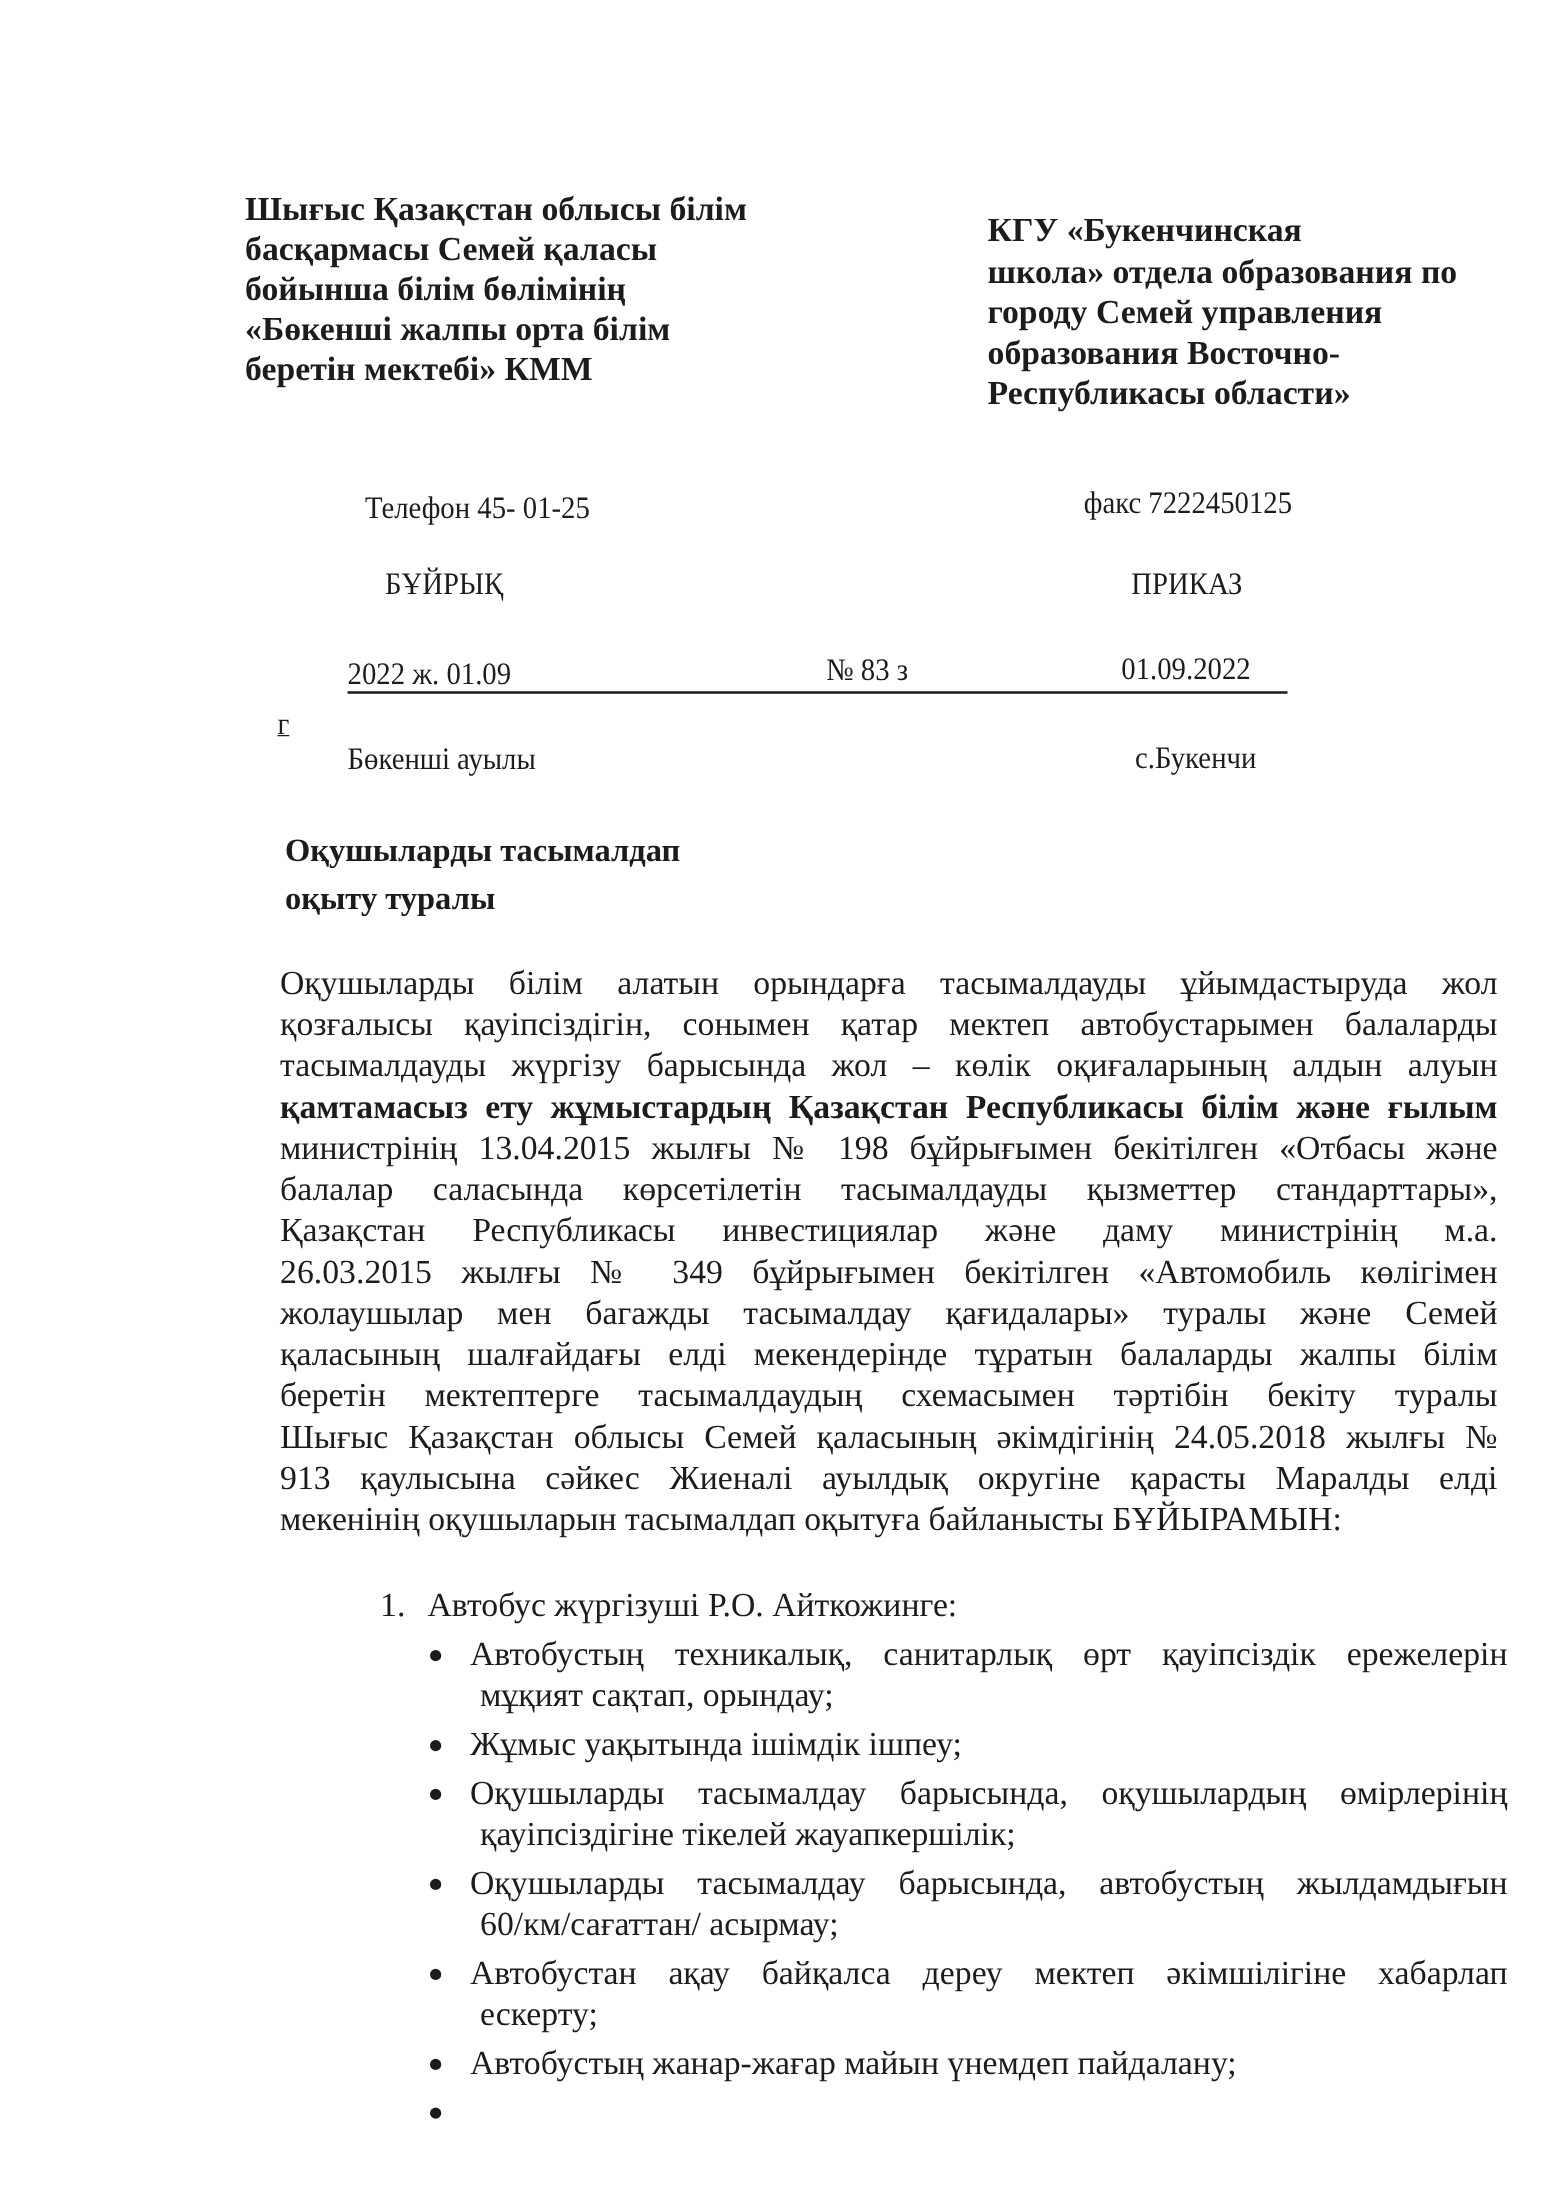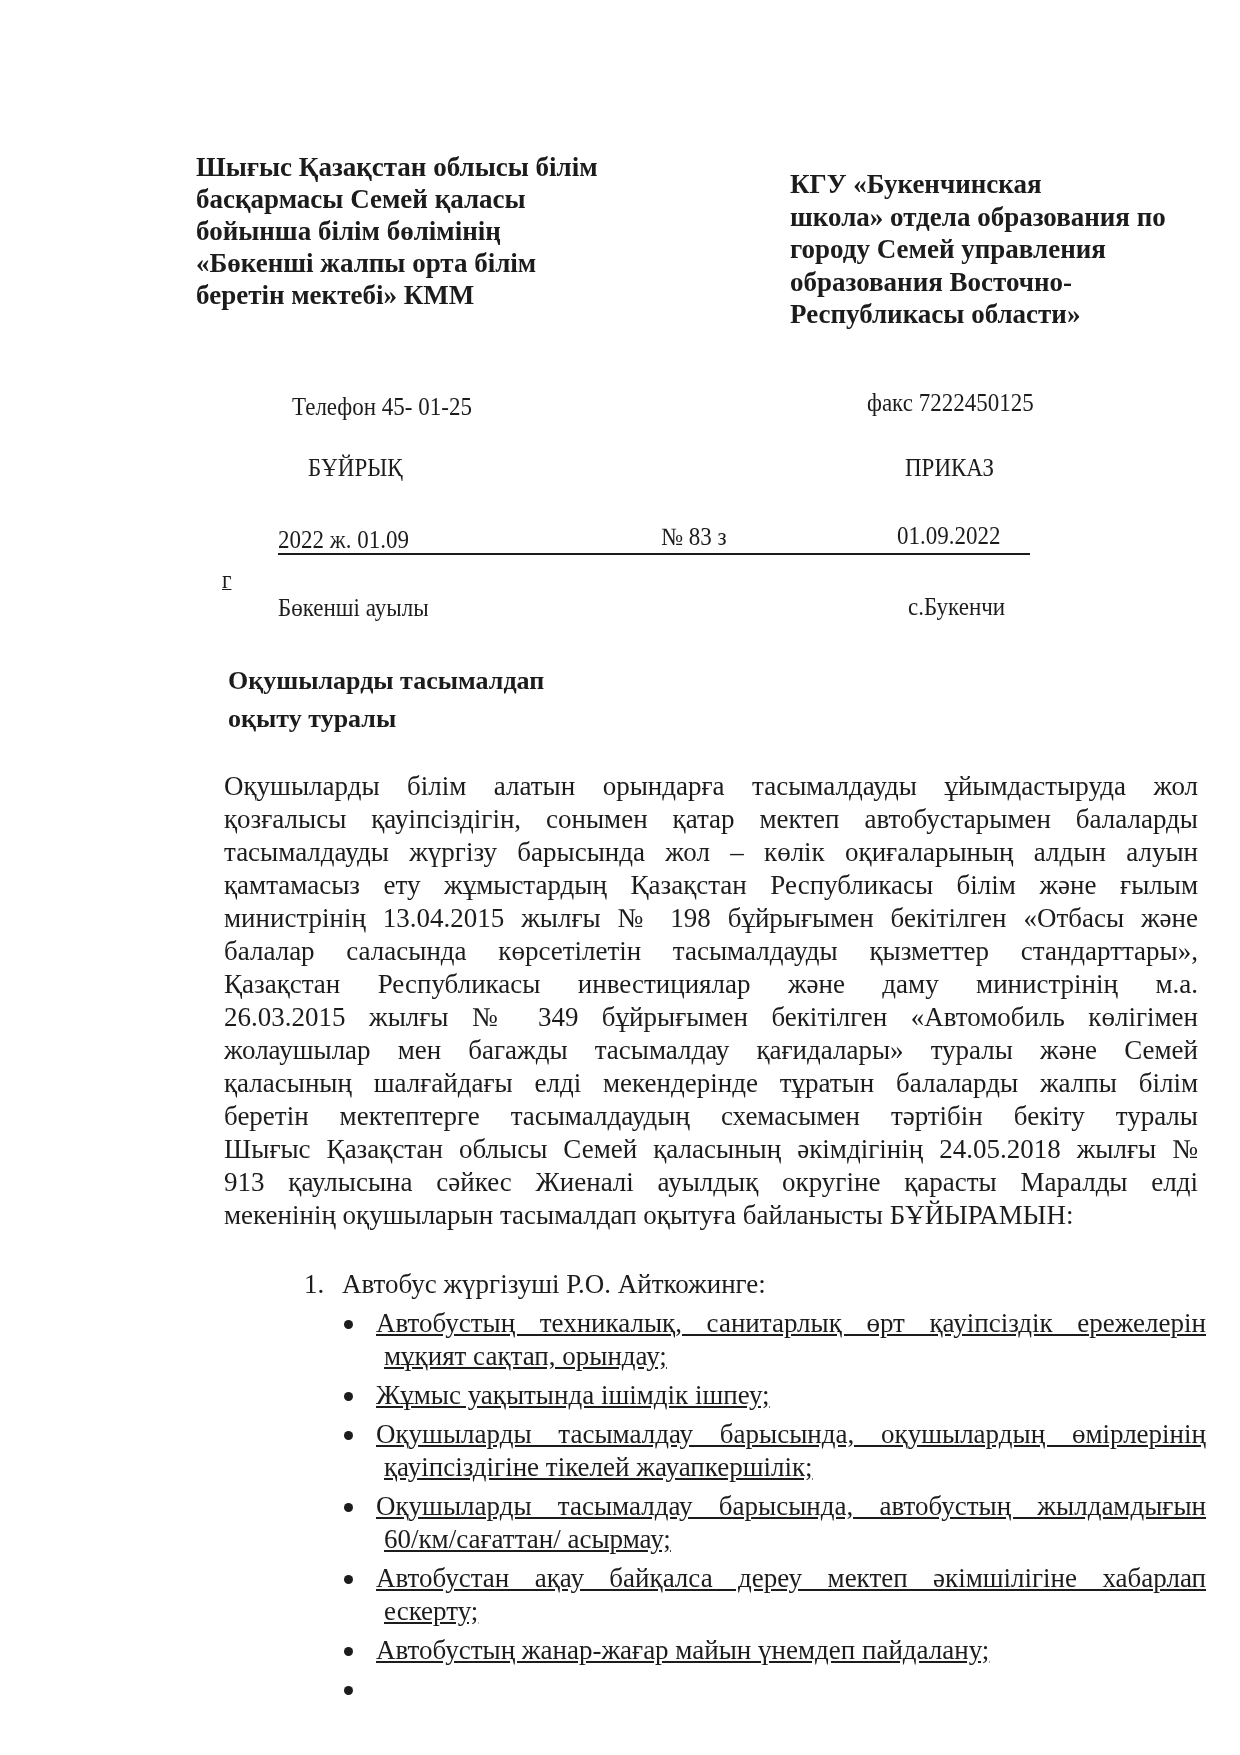--- a/index.html
+++ b/index.html
@@ -14,21 +14,21 @@
   .meta { font-size: 25px; line-height: 30px; transform: scaleX(0.92); transform-origin: left; }
   .rule { position: absolute; left: 278px; top: 553px; width: 752px; height: 0; border-top: 2px solid #1c1c1c; }
   .title { left: 228px; top: 662px; font-size: 26px; line-height: 38px; font-weight: bold; width: 500px; }
   .body { left: 224px; top: 770px; width: 974px; font-size: 27px; line-height: 33px; text-align: justify; text-align-last: left; }
   .body .line { display: block; text-align: justify; text-align-last: justify; white-space: nowrap; transform-origin: left; }
   .body .line.last { text-align-last: left; }
   .list { left: 304px; top: 1268px; width: 900px; font-size: 27px; line-height: 33px; }
   .num-item { position: relative; }
   .num-item .num { position: absolute; left: 0; }
   .num-item .txt { padding-left: 38px; display:block; }
-  .bullets { margin: 6px 0 0 0; padding: 0; list-style: none; text-decoration: underline; }
+  .bullets { margin: 6px 0 0 0; padding: 0; list-style: none; }
   .bullet { position: relative; padding-left: 34px; margin-left: 38px; margin-bottom: 6px; width: 830px; text-align: justify; }
   .bullet .dot { position: absolute; left: 2px; top: 13px; width: 9px; height: 9px; border-radius: 50%; background: #1c1c1c; }
   .bullet .cont { display: block; padding-left: 8px; }
   .bullet .first { display: block; text-align: justify; text-align-last: justify; }
   .bullet .single { display: block; }
   .underline { text-decoration: underline; text-decoration-thickness: 1px; }
 </style>
 </head>
 <body>
 
@@ -66,21 +66,21 @@
 
 <div class="abs title">
   <div>Оқушыларды тасымалдап</div>
   <div>оқыту туралы</div>
 </div>
 
 <div class="abs body">
   <span class="line" style="display: block;">Оқушыларды білім алатын орындарға тасымалдауды ұйымдастыруда жол</span>
   <span class="line" style="display: block;">қозғалысы қауіпсіздігін, сонымен қатар мектеп автобустарымен балаларды</span>
   <span class="line" style="display: block;">тасымалдауды жүргізу барысында жол – көлік оқиғаларының алдын алуын</span>
-  <span class="line" style="display: block;">қамтамасыз ету  жұмыстардың Қазақстан Республикасы білім және ғылым</span>
+  <span class="line" style="display: block; font-weight: bold;">қамтамасыз ету  жұмыстардың Қазақстан Республикасы білім және ғылым</span>
   <span class="line" style="display: block;">министрінің 13.04.2015 жылғы № 198 бұйрығымен бекітілген «Отбасы және</span>
   <span class="line" style="display: block;">балалар саласында көрсетілетін тасымалдауды қызметтер стандарттары»,</span>
   <span class="line" style="display: block;">Қазақстан Республикасы инвестициялар және даму министрінің м.а.</span>
   <span class="line" style="display: block;">26.03.2015 жылғы № 349 бұйрығымен бекітілген «Автомобиль көлігімен</span>
   <span class="line" style="display: block;">жолаушылар мен багажды тасымалдау қағидалары» туралы және Семей</span>
   <span class="line" style="display: block;">қаласының шалғайдағы елді мекендерінде тұратын балаларды жалпы білім</span>
   <span class="line" style="display: block;">беретін мектептерге тасымалдаудың схемасымен тәртібін бекіту туралы</span>
   <span class="line" style="display: block;">Шығыс Қазақстан облысы Семей қаласының әкімдігінің 24.05.2018 жылғы №</span>
   <span class="line" style="display: block;">913 қаулысына сәйкес Жиеналі ауылдық округіне қарасты Маралды елді</span>
   <span class="line last" style="display: block;">мекенінің оқушыларын тасымалдап оқытуға байланысты БҰЙЫРАМЫН:</span>

